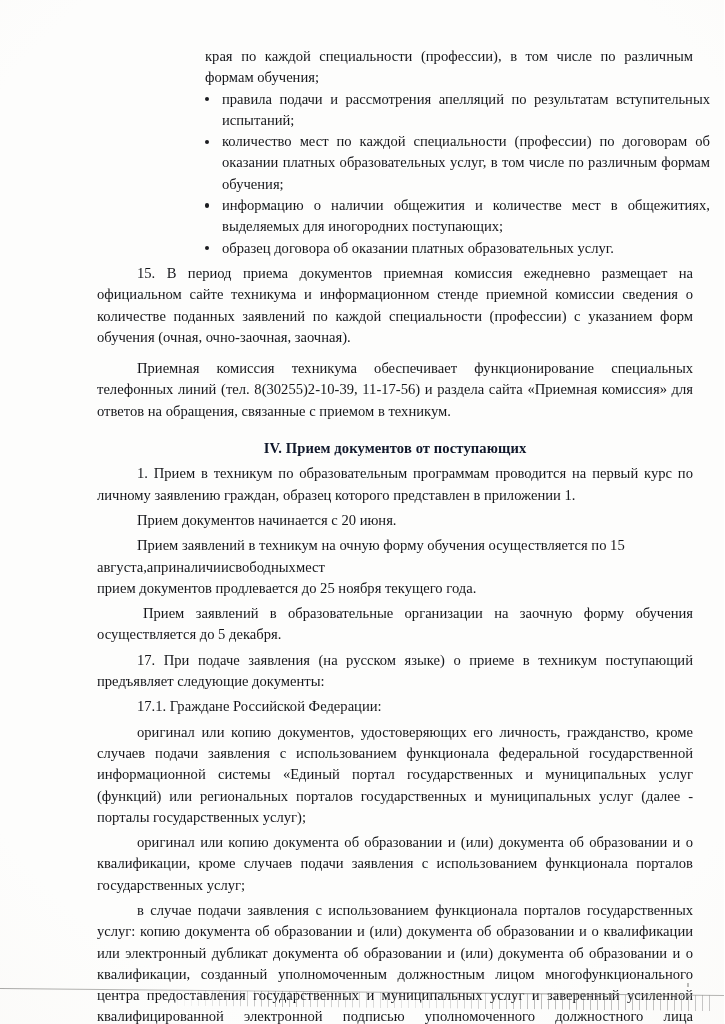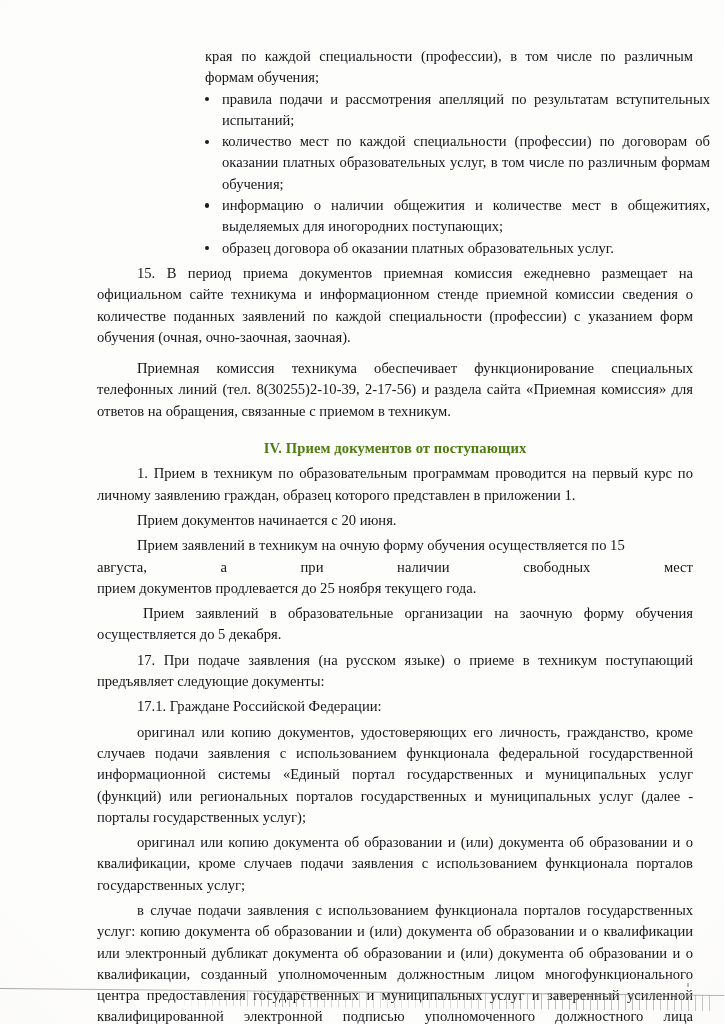--- a/index.html
+++ b/index.html
@@ -73,28 +73,27 @@
     text-indent: 46px;
   }
   .gap-sm { margin-top: 4px; }
   .gap-md { margin-top: 10px; }
   .gap-lg { margin-top: 16px; }
   .heading {
     text-align: center;
     font-weight: bold;
     font-size: 14.6px;
     line-height: 21.3px;
-    color: #4d7c0f;
+    color: #0f172a;
     letter-spacing: 0.1px;
   }
   b { font-weight: normal; }
   
   .stretch-line {
     display: flex;
-    justify-content: space-between;
     width: 100%;
   }
   
   .scan-edge {
     position: absolute;
     left: 0;
     bottom: 16px;
     width: 725px;
     height: 30px;
     pointer-events: none;
@@ -156,21 +155,21 @@
         <span>информацию о наличии общежития и количестве мест в общежитиях, выделяемых для иногородних поступающих;</span>
       </li>
       <li>
         <span class="bullet-dot"></span>
         <span>образец договора об оказании платных образовательных услуг.</span>
       </li>
     </ul>
 
     <p class="indent gap-sm">15. В период приема документов приемная комиссия ежедневно размещает на официальном сайте техникума и информационном стенде приемной комиссии сведения о количестве поданных заявлений по каждой специальности (профессии) с указанием форм обучения (очная, очно-заочная, заочная).</p>
 
-    <p class="indent gap-md">Приемная комиссия техникума обеспечивает функционирование специальных телефонных линий (тел. 8(30255)2-10-39, 2-17-56) и раздела сайта «Приемная комиссия» для ответов на обращения, связанные с приемом в техникум.</p>
+    <p class="indent gap-md">Приемная комиссия техникума обеспечивает функционирование специальных телефонных линий (тел. 8(30255)2-10-39, 11-17-56) и раздела сайта «Приемная комиссия» для ответов на обращения, связанные с приемом в техникум.</p>
 
     <p class="heading gap-lg">IV. Прием документов от поступающих</p>
 
     <p class="indent gap-sm"><span>1. Прием в техникум по образовательным программам проводится </span><b>на первый курс</b><span> по личному заявлению граждан, образец которого представлен в приложении 1.</span></p>
 
     <p class="indent gap-sm">Прием документов начинается с 20 июня.</p>
 
     <div class="gap-sm">
       <p class="indent" style="text-align:justify;"><span>Прием заявлений в техникум на очную форму обучения осуществляется по 15</span></p>
       <p class="stretch-line">

